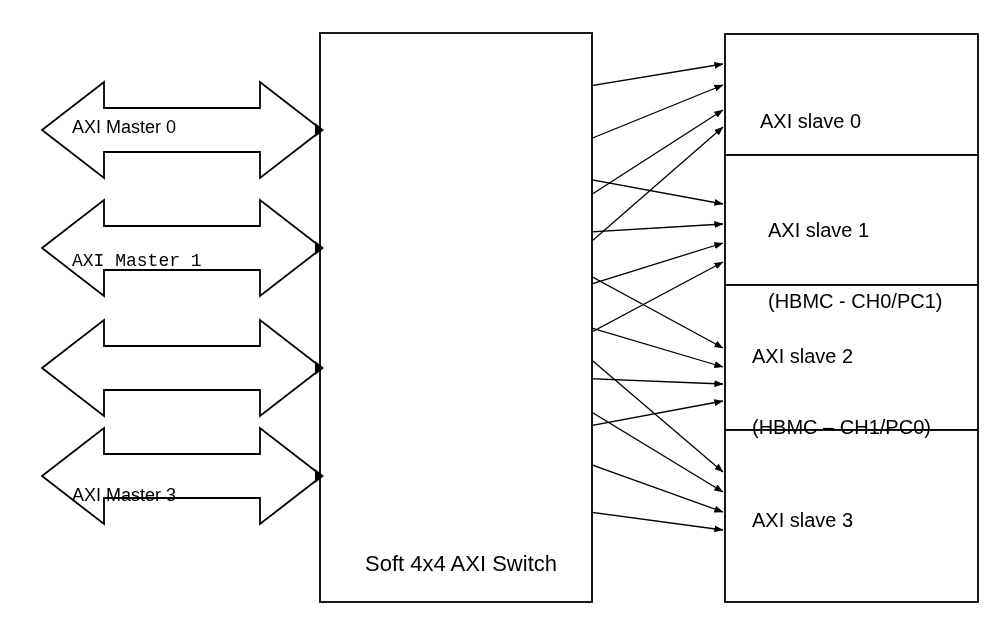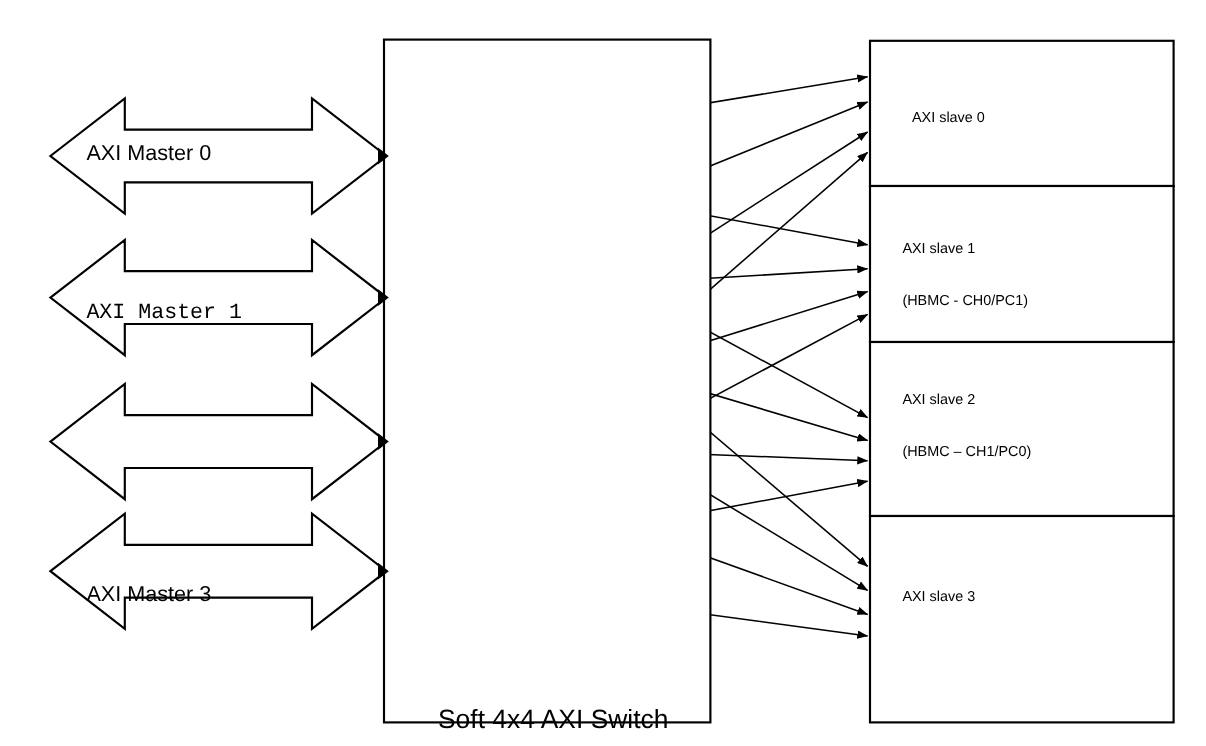--- a/index.html
+++ b/index.html
@@ -40,25 +40,24 @@
     position: absolute;
     color: #000000;
     font-family: "Liberation Sans", sans-serif;
     white-space: pre;
     line-height: 1.18;
   }
   .master-lbl {
     font-size: 18px;
   }
   .slave-lbl {
-    font-size: 12px;
+    font-size: 20px;
   }
   .switch-lbl {
     font-size: 22px;
-    margin-top: 36px;
   }
 </style>
 </head>
 <body>
 
 <div id="canvas">
 
   <svg class="layer">
     <defs>
       <marker id="ah" markerWidth="9" markerHeight="7" refX="8.6" refY="3.5" orient="auto" markerUnits="userSpaceOnUse">
@@ -116,21 +115,21 @@
 
   <div class="lbl master-lbl" style="left:72px; top:117px; width:220px;">AXI Master 0</div>
   <div class="lbl master-lbl" style="left:72px; top:251px; width:220px;font-family:Liberation Mono, monospace;">AXI Master 1</div>
   <div class="lbl master-lbl" style="left:72px; top:485px; width:220px;">AXI Master 3</div>
 
   <div class="lbl switch-lbl" style="left:341px; top:551px; width:240px; text-align:center;">Soft 4x4 AXI Switch</div>
 
   <div class="lbl slave-lbl" style="left:760px; top:63px;">
     <div>AXI slave 0</div>
   </div>
-  <div class="lbl slave-lbl" style="left:752px; top:172px;">
+  <div class="lbl slave-lbl" style="left:768px; top:172px;">
     <div>AXI slave 1</div>
     <div>(HBMC - CH0/PC1)</div>
   </div>
   <div class="lbl slave-lbl" style="left:752px; top:298px;">
     <div>AXI slave 2</div>
     <div>(HBMC – CH1/PC0)</div>
   </div>
   <div class="lbl slave-lbl" style="left:752px; top:462px;">
     <div>AXI slave 3</div>
   </div>

